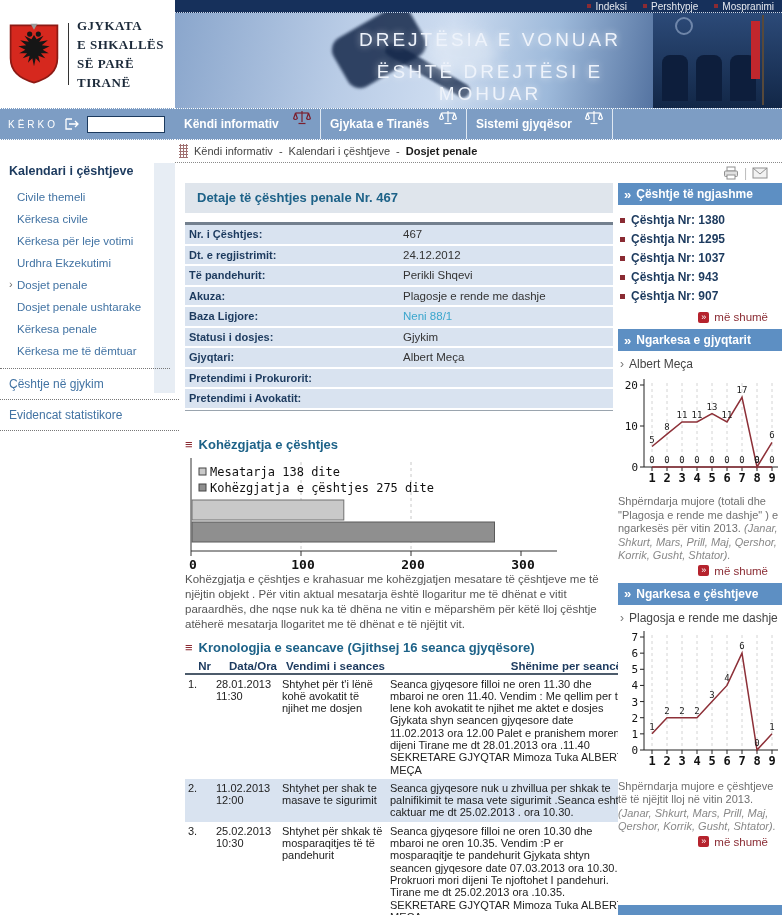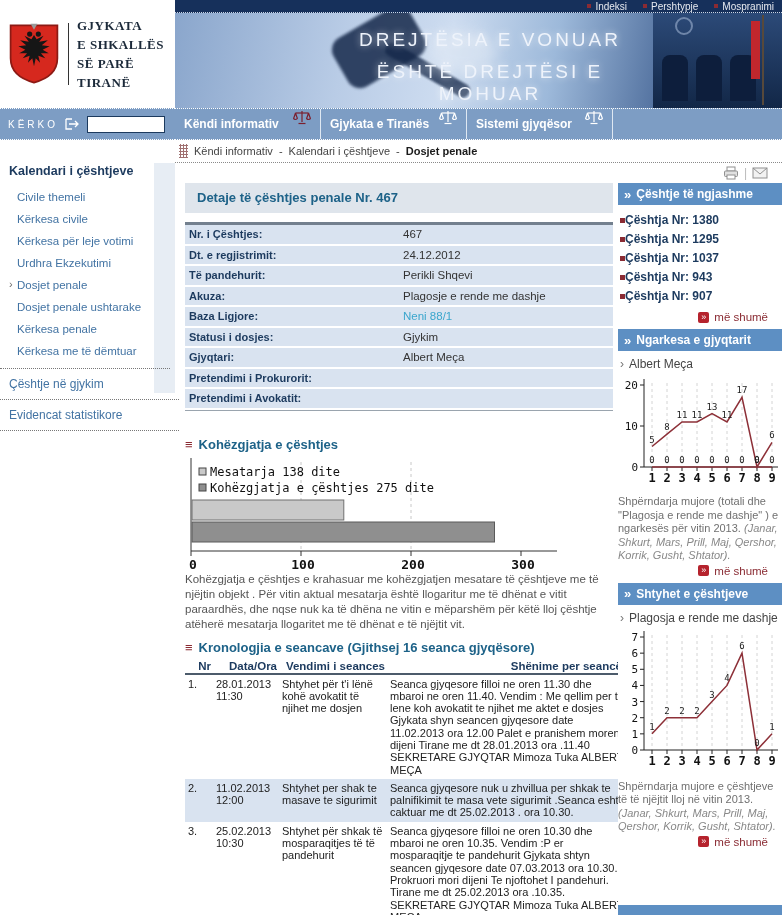--- a/index.html
+++ b/index.html
@@ -101,21 +101,21 @@
   .col-nr{width:24px;} .col-date{width:62px;} .col-dec{width:104px;} .col-notes{width:240px;}
 
   
   .rightcol{position:absolute;left:618px;top:163px;width:164px;height:752px;overflow:hidden;}
   .icons-row{height:20px;display:flex;justify-content:flex-end;align-items:center;gap:5px;
              padding-right:14px;color:#999;}
   .widget-head{height:22px;background:#5d8fc3;color:#fff;font-weight:bold;font-size:12px;
                display:flex;align-items:center;gap:5px;padding-left:6px;box-sizing:border-box;}
   .chev{font-size:13px;}
   .similar-list{padding:8px 0 2px 2px;}
-  .sim-item{display:flex;align-items:center;gap:0;margin-bottom:5px;font-weight:bold;
+  .sim-item{display:flex;align-items:center;gap:6px;margin-bottom:5px;font-weight:bold;
             color:#1c3a5e;font-size:12px;cursor:pointer;}
   .sim-item .sq{width:5px;height:5px;}
   .more{display:flex;justify-content:flex-end;align-items:center;gap:5px;color:#8a2b33;
         font-size:11.5px;margin:1px 14px 6px 0;cursor:pointer;}
   .more-ico{width:11px;height:11px;background:#b5232d;color:#fff;font-size:9px;line-height:11px;
             text-align:center;border-radius:2px;}
   .rc-link{display:flex;align-items:center;gap:5px;margin:6px 0 2px 2px;font-size:12px;color:#444;cursor:pointer;}
   .rc-link .arr{color:#777;}
   .rc-caption{font-size:11px;color:#707070;line-height:13.5px;margin:4px 0 2px 0;}
   .months{font-style:italic;color:#888;}
@@ -481,21 +481,21 @@
       <span>Shpërndarja mujore (totali dhe "Plagosja e rende me dashje" ) e ngarkesës për vitin 2013.</span>
       <span class="months">(Janar, Shkurt, Mars, Prill, Maj, Qershor, Korrik, Gusht, Shtator).</span>
     </div>
     <div class="more">
       <span class="more-ico">»</span>
       <span>më shumë</span>
     </div>
 
     <div class="widget-head">
       <span class="chev">»</span>
-      <span>Shtyhet e çështjeve</span>
+      <span>Ngarkesa e çështjeve</span>
     </div>
     <div class="rc-link">
       <span class="arr">›</span>
       <span>Plagosja e rende me dashje</span>
     </div>
     <div class="chart-host line-host"><svg viewBox="0 0 164 145" width="164" height="145">
           <line x1="34" y1="8" x2="34" y2="123" stroke="#d4d4d4" stroke-dasharray="3,3"></line>
           <line x1="49" y1="8" x2="49" y2="123" stroke="#d4d4d4" stroke-dasharray="3,3"></line>
           <line x1="64" y1="8" x2="64" y2="123" stroke="#d4d4d4" stroke-dasharray="3,3"></line>
           <line x1="79" y1="8" x2="79" y2="123" stroke="#d4d4d4" stroke-dasharray="3,3"></line>

